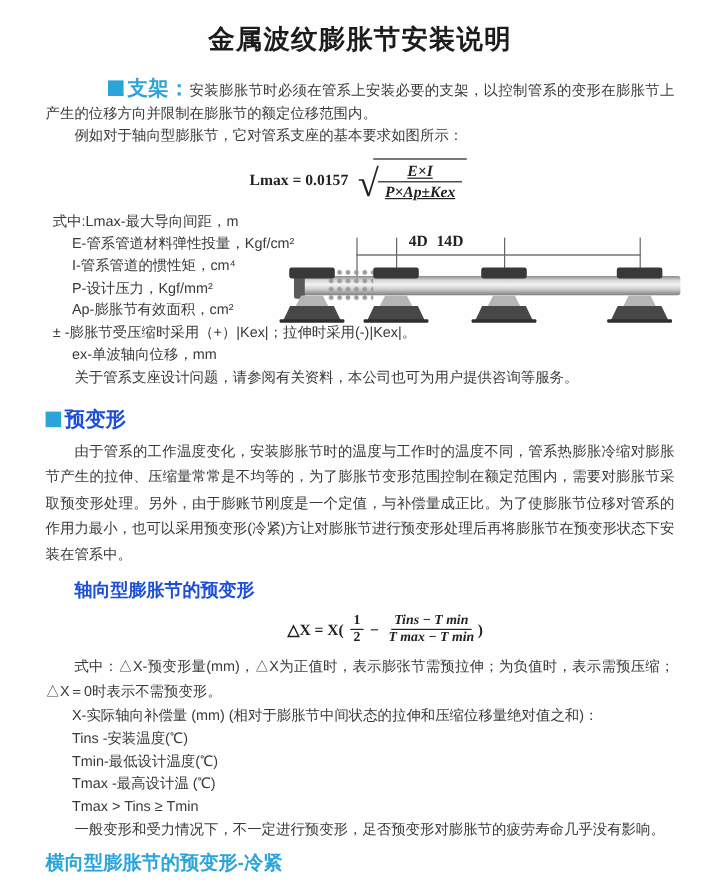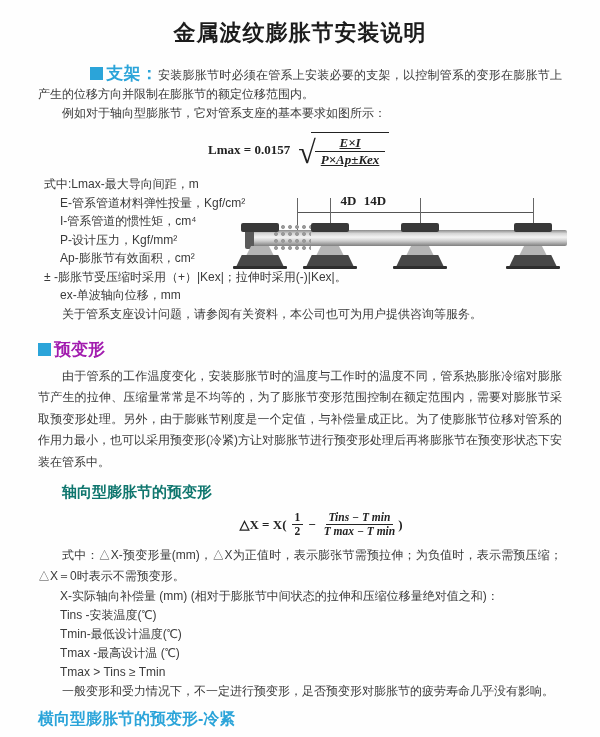--- a/index.html
+++ b/index.html
@@ -133,25 +133,25 @@
       <div class="plate"></div>
     </div>
     <div class="support" style="left:264px;">
       <div class="cap"></div>
       <div class="neck"></div>
       <div class="foot"></div>
       <div class="plate"></div>
     </div>
   </div>
 
-  <div class="sec-head-block" style="color:#a21caf;"><span class="sq" style="background:#2ba4d9;"></span><span>预变形</span></div>
+  <div class="sec-head-block" style="color:#1d4ed8;"><span class="sq" style="background:#2ba4d9;"></span><span>预变形</span></div>
 
   <p class="ind pre-para">由于管系的工作温度变化，安装膨胀节时的温度与工作时的温度不同，管系热膨胀冷缩对膨胀节产生的拉伸、压缩量常常是不均等的，为了膨胀节变形范围控制在额定范围内，需要对膨胀节采取预变形处理。另外，由于膨账节刚度是一个定值，与补偿量成正比。为了使膨胀节位移对管系的作用力最小，也可以采用预变形(冷紧)方让对膨胀节进行预变形处理后再将膨胀节在预变形状态下安装在管系中。</p>
 
-  <div class="sub-head" style="color:#0f766e;">轴向型膨胀节的预变形</div>
+  <div class="sub-head" style="color:#1d4ed8;">轴向型膨胀节的预变形</div>
 
   <div class="formula f-axial">
     <span>△X = X(</span>
     <span class="gap"></span>
     <span class="frac">
       <span class="num">1</span>
       <span class="den">2</span>
     </span>
     <span class="gap"></span>
     <span>−</span>

